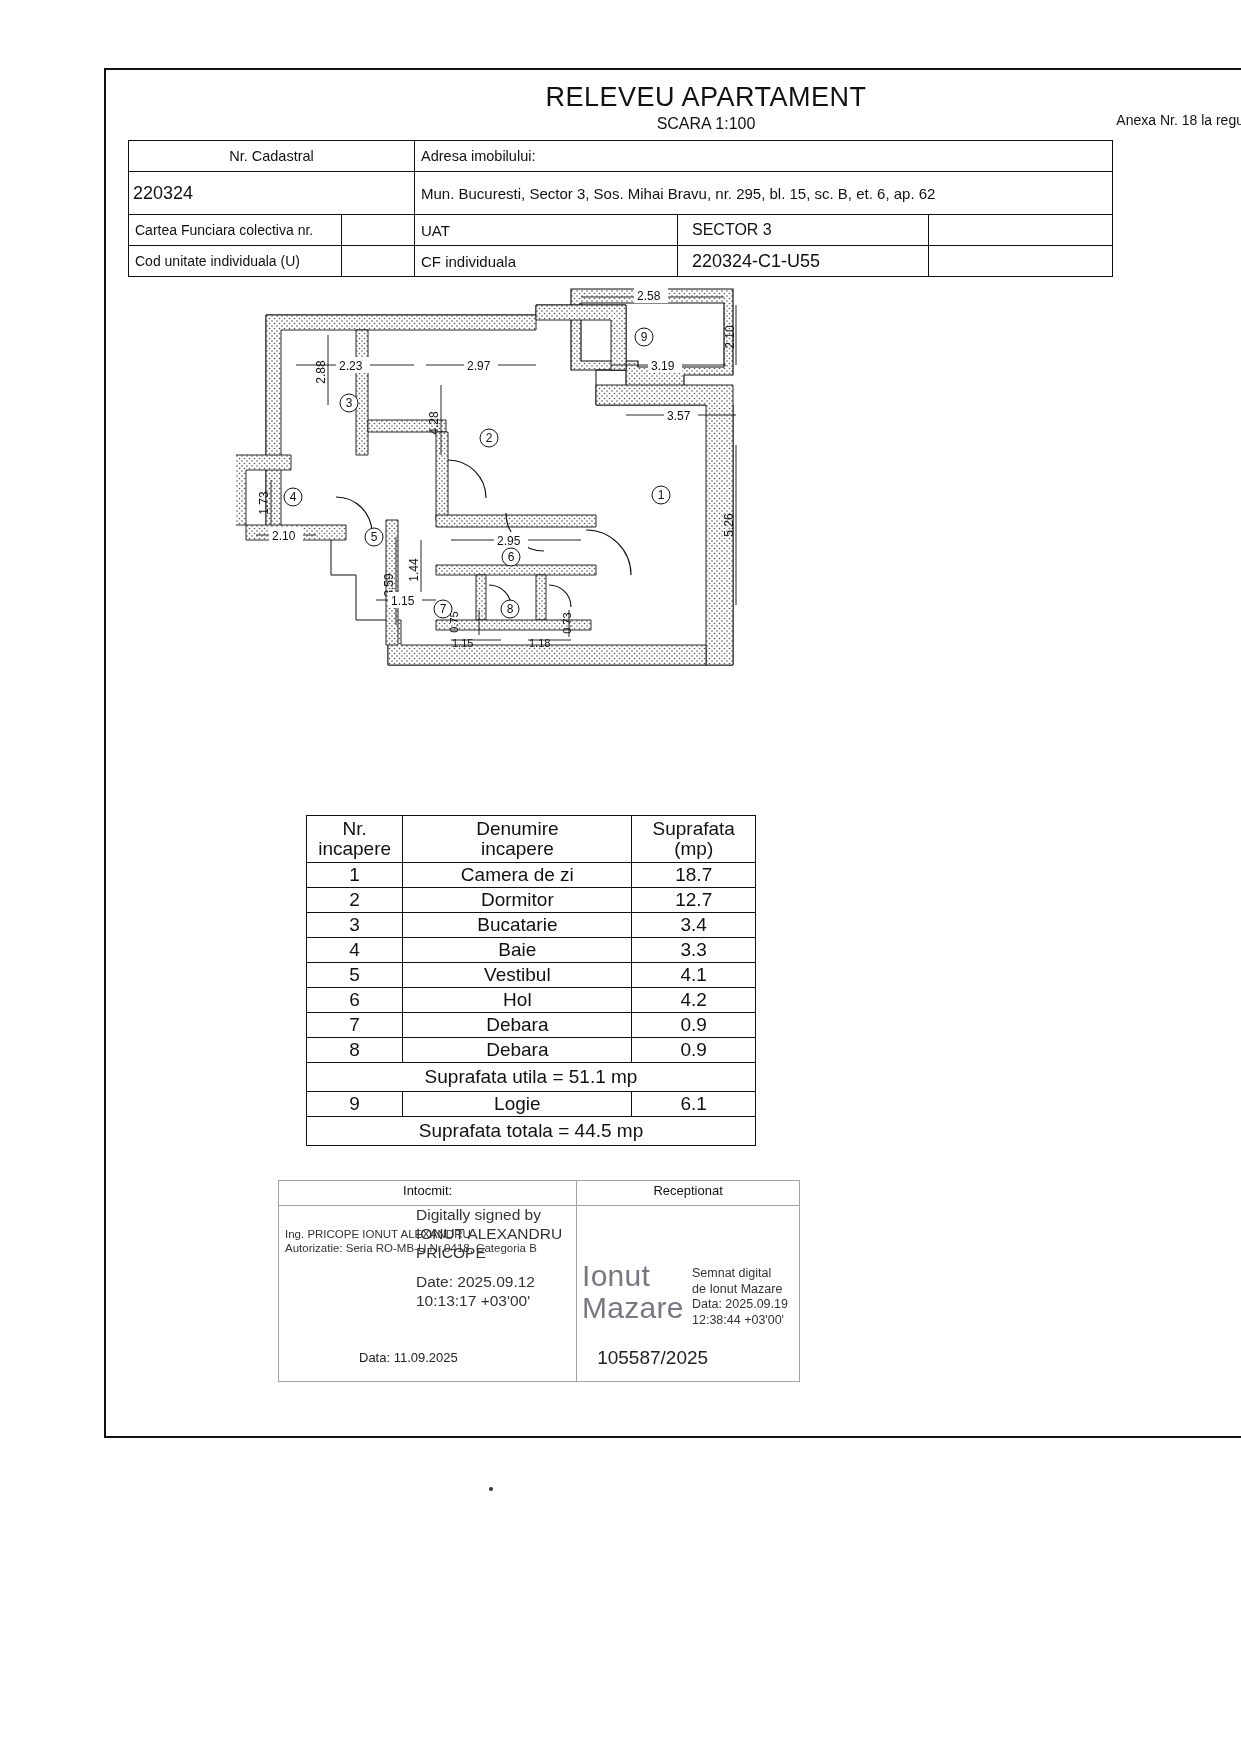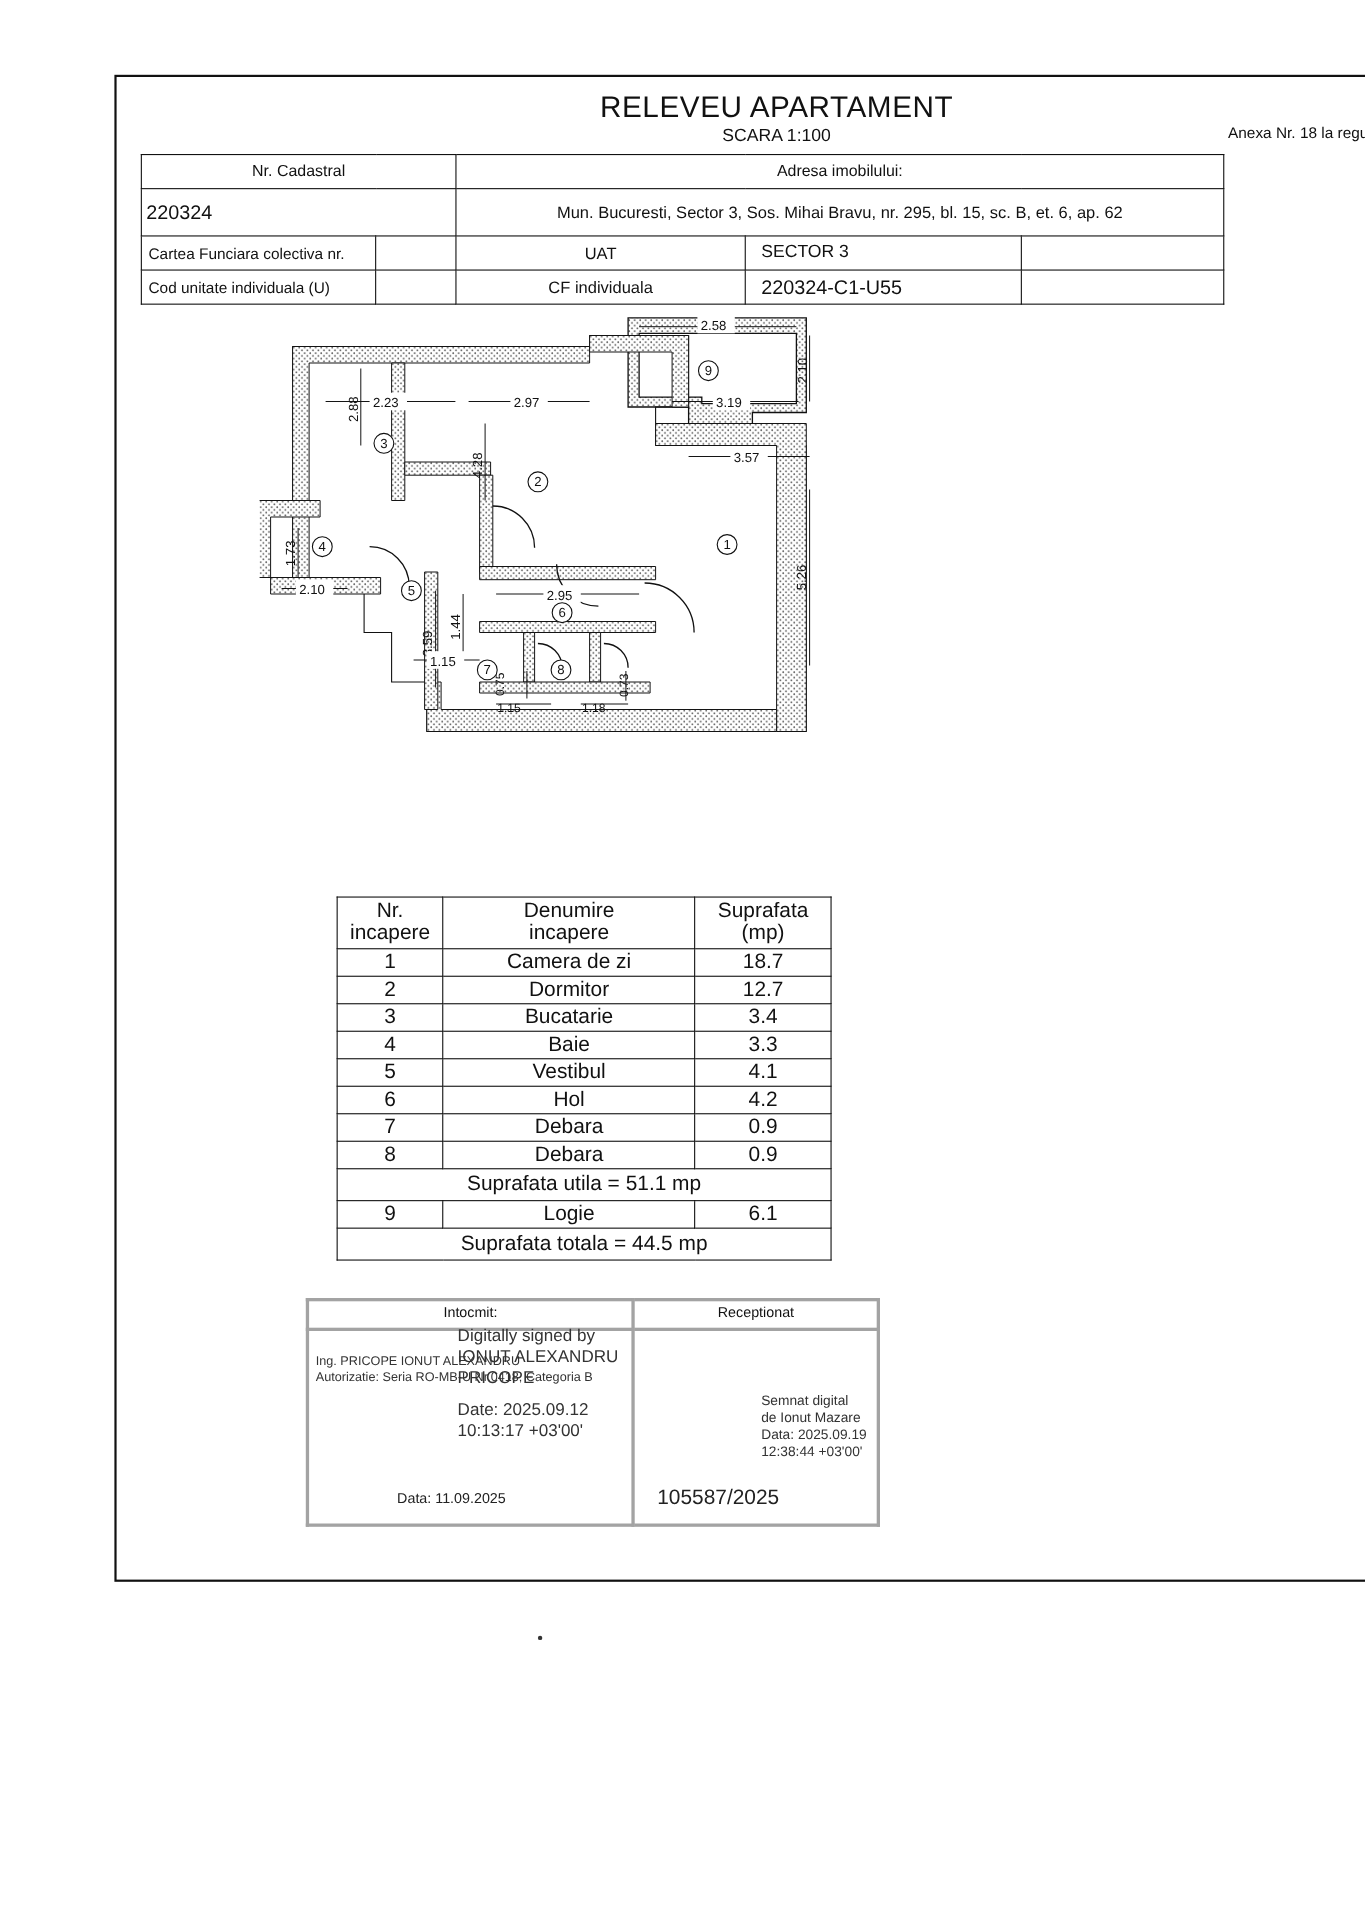--- a/index.html
+++ b/index.html
@@ -7,35 +7,35 @@
   .page{position:absolute;left:104px;top:68px;width:1204px;height:1370px;border:2px solid #111;box-sizing:border-box;}
   .title{position:absolute;left:0;top:12px;width:100%;text-align:center;font-size:27px;letter-spacing:.5px;}
   .subtitle{position:absolute;left:0;top:45px;width:100%;text-align:center;font-size:16px;}
   .anexa{position:absolute;right:20px;top:42px;font-size:14px;}
   
   .htab{position:absolute;left:22px;top:70px;width:985px;border-collapse:collapse;font-size:15px;}
   .htab td{border:1px solid #111;padding:2px 6px;height:26px;vertical-align:middle;}
   .c-nrcad{width:200px;text-align:center;}
   .c-small{font-size:14.5px;}
   .big{font-size:18px;}
-  .center{text-align:center;}
+  .center{}
   
   .plan{position:absolute;left:130px;top:205px;width:700px;height:430px;}
   .plan svg{display:block;}
   
   .rtab{position:absolute;left:200px;top:745px;width:450px;border-collapse:collapse;font-size:19px;}
   .rtab td,.rtab th{border:1px solid #111;padding:1px 4px;text-align:center;font-weight:normal;}
   .rtab .hd{font-size:19px;line-height:1.05;padding:3px 2px;}
   .rtab .nrcol{width:92px;}
   .rtab .namecol{width:230px;}
   .rtab .supcol{width:120px;}
   .rtab .sum{font-size:19px;padding:3px 0;}
   
   .stab{position:absolute;left:172px;top:1110px;width:522px;border-collapse:collapse;font-size:13px;}
-  .stab td{border:3px solid #a3a3a3;vertical-align:top;}
+  .stab td{border:1px solid #a3a3a3;vertical-align:top;}
   .sig-head{height:20px;text-align:center;font-size:13px;padding:2px;}
   .sig-body{height:175px;position:relative;padding:0;margin-left:40px;}
   .sig-left-text{position:absolute;left:6px;top:22px;font-size:11.5px;color:#333;}
   .sig-left-text div{margin-bottom:2px;}
   .sig-data{position:absolute;left:80px;bottom:16px;font-size:13px;color:#222;}
   .sig-reg{position:absolute;left:20px;bottom:12px;font-size:19px;color:#222;}
   
   .ds-name{position:absolute;font-size:30px;color:#6d6d78;line-height:1.08;letter-spacing:.3px;opacity:.92;}
   .ds-block{position:absolute;font-size:15.5px;color:#333;line-height:1.22;}
   .ds-block2{position:absolute;font-size:12.5px;color:#333;line-height:1.25;}
@@ -284,20 +284,21 @@
   </tbody>
     </table>
 
   <div class="ds-block" style="left:310px;top:1136px;width:180px;">
     <div>Digitally signed by</div>
     <div>IONUT ALEXANDRU</div>
     <div>PRICOPE</div>
     <div style="margin-top:10px;">Date: 2025.09.12</div>
     <div>10:13:17 +03'00'</div>
   </div>
+  <div class="ds-name" style="left:476px;top:1190px;width:170px;">Ionut Mazare</div>
   <div class="ds-block2" style="left:586px;top:1196px;width:130px;">
     <div>Semnat digital</div>
     <div>de Ionut Mazare</div>
     <div>Data: 2025.09.19</div>
     <div>12:38:44 +03'00'</div>
   </div>
 
 </div>
 
 <div class="dot"></div>

